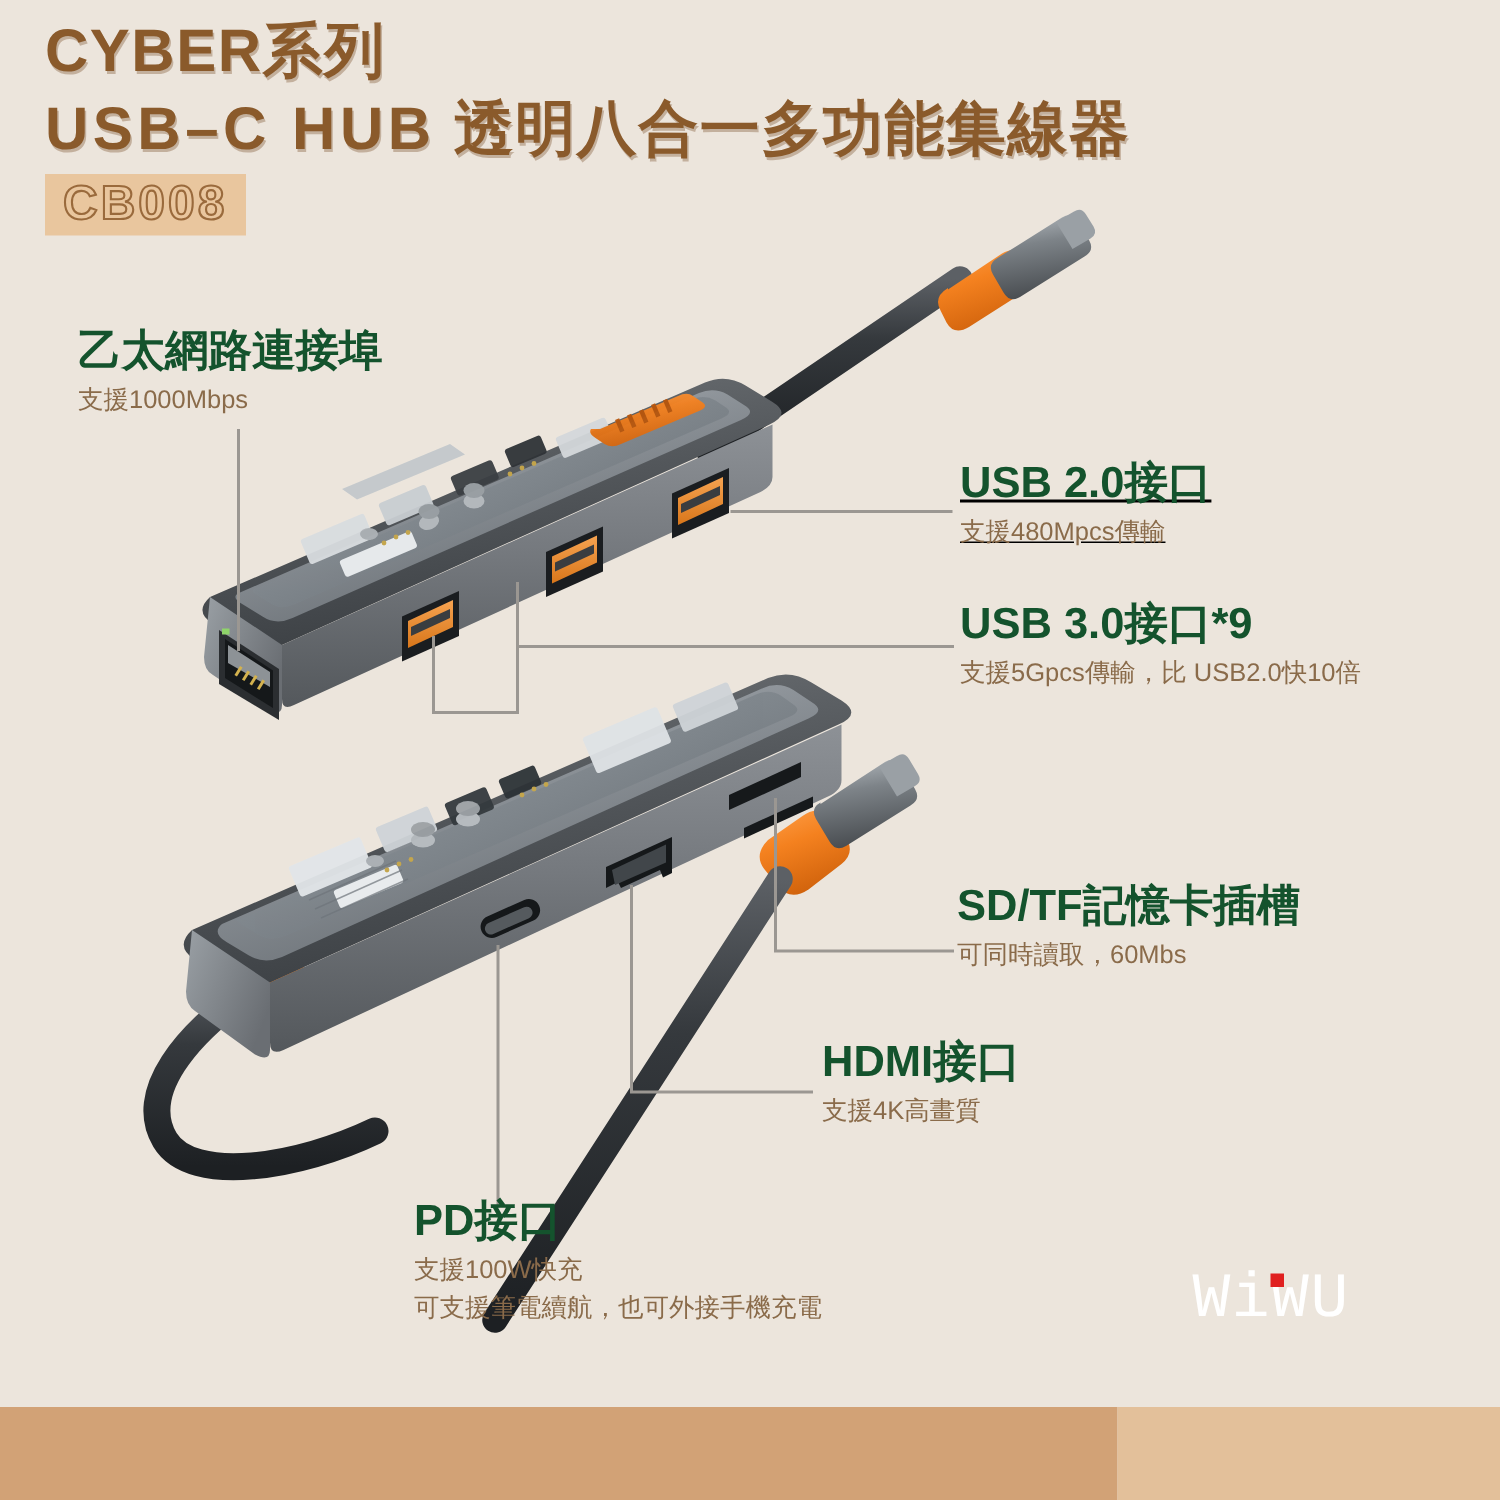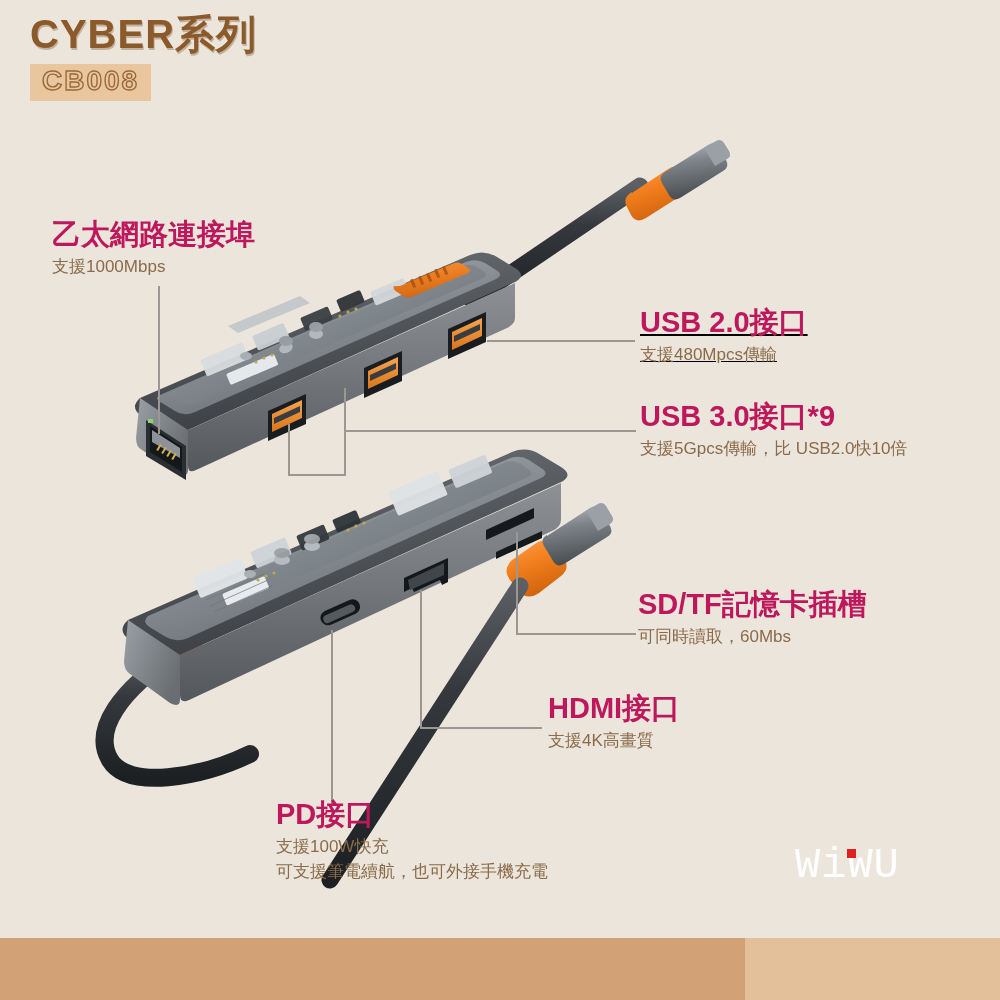--- a/index.html
+++ b/index.html
@@ -24,30 +24,30 @@
     color:#8a5a2b;line-height:1.0;margin-top:12px;
     text-shadow:1px 2px 0 rgba(120,78,40,.35);
     white-space:nowrap;
   }
   .hdr-l2 .lead{letter-spacing:3px;}
   .badge{
     margin-top:10px;display:inline-block;
     background:#e9c69e;padding:2px 12px 4px 12px;
   }
   .badge-txt{
-    font-size:28px;font-weight:bold;letter-spacing:2px;
+    font-size:32px;font-weight:bold;letter-spacing:2px;
     color:transparent;
     -webkit-text-stroke:1.4px #9a6a3c;
     line-height:1.1;
   }
 
   
   .callout{position:absolute;}
   .co-title{
-    font-size:29px;font-weight:bold;color:#be185d;
+    font-size:29px;font-weight:bold;color:#14532d;
     line-height:1.15;white-space:nowrap;
   }
   .co-sub{
     font-size:17px;color:#8a6b4a;line-height:1.45;
     white-space:nowrap;margin-top:4px;
   }
 
   
   .ldr{position:absolute;background:#9b9792;}
   .ldr-v{width:1.5px;}
@@ -280,20 +280,24 @@
         <path d="M547,536 L590,508 q7,-4 11,3 l9,15 q4,7 -3,11 l-43,27 q-7,4 -11,-3 l-9,-15 q-4,-7 3,-11 Z" fill="url(#metalG)"></path>
         <path d="M586,511 L598,504 q5,-3 8,2 l6,10 q3,5 -2,8 l-12,7 Z" fill="#9aa0a5"></path>
       </g>
 
       <path d="M520,586 L330,880" stroke="url(#cableG)" stroke-width="17" fill="none" stroke-linecap="round"></path>
     </g>
   </svg>
 
   <div class="hdr">
     <div class="hdr-l1">CYBER系列</div>
+    <div class="hdr-l2">
+      <span class="lead">USB–C HUB</span>
+      <span>透明八合一多功能集線器</span>
+    </div>
     <div class="badge">
       <div class="badge-txt">CB008</div>
     </div>
   </div>
 
   <div class="ldr ldr-v" style="left:158px;top:286px;height:148px;"></div>
 
   <div class="ldr ldr-h" style="left:487px;top:340px;width:148px;"></div>
 
   <div class="ldr ldr-v" style="left:288px;top:424px;height:52px;"></div>

